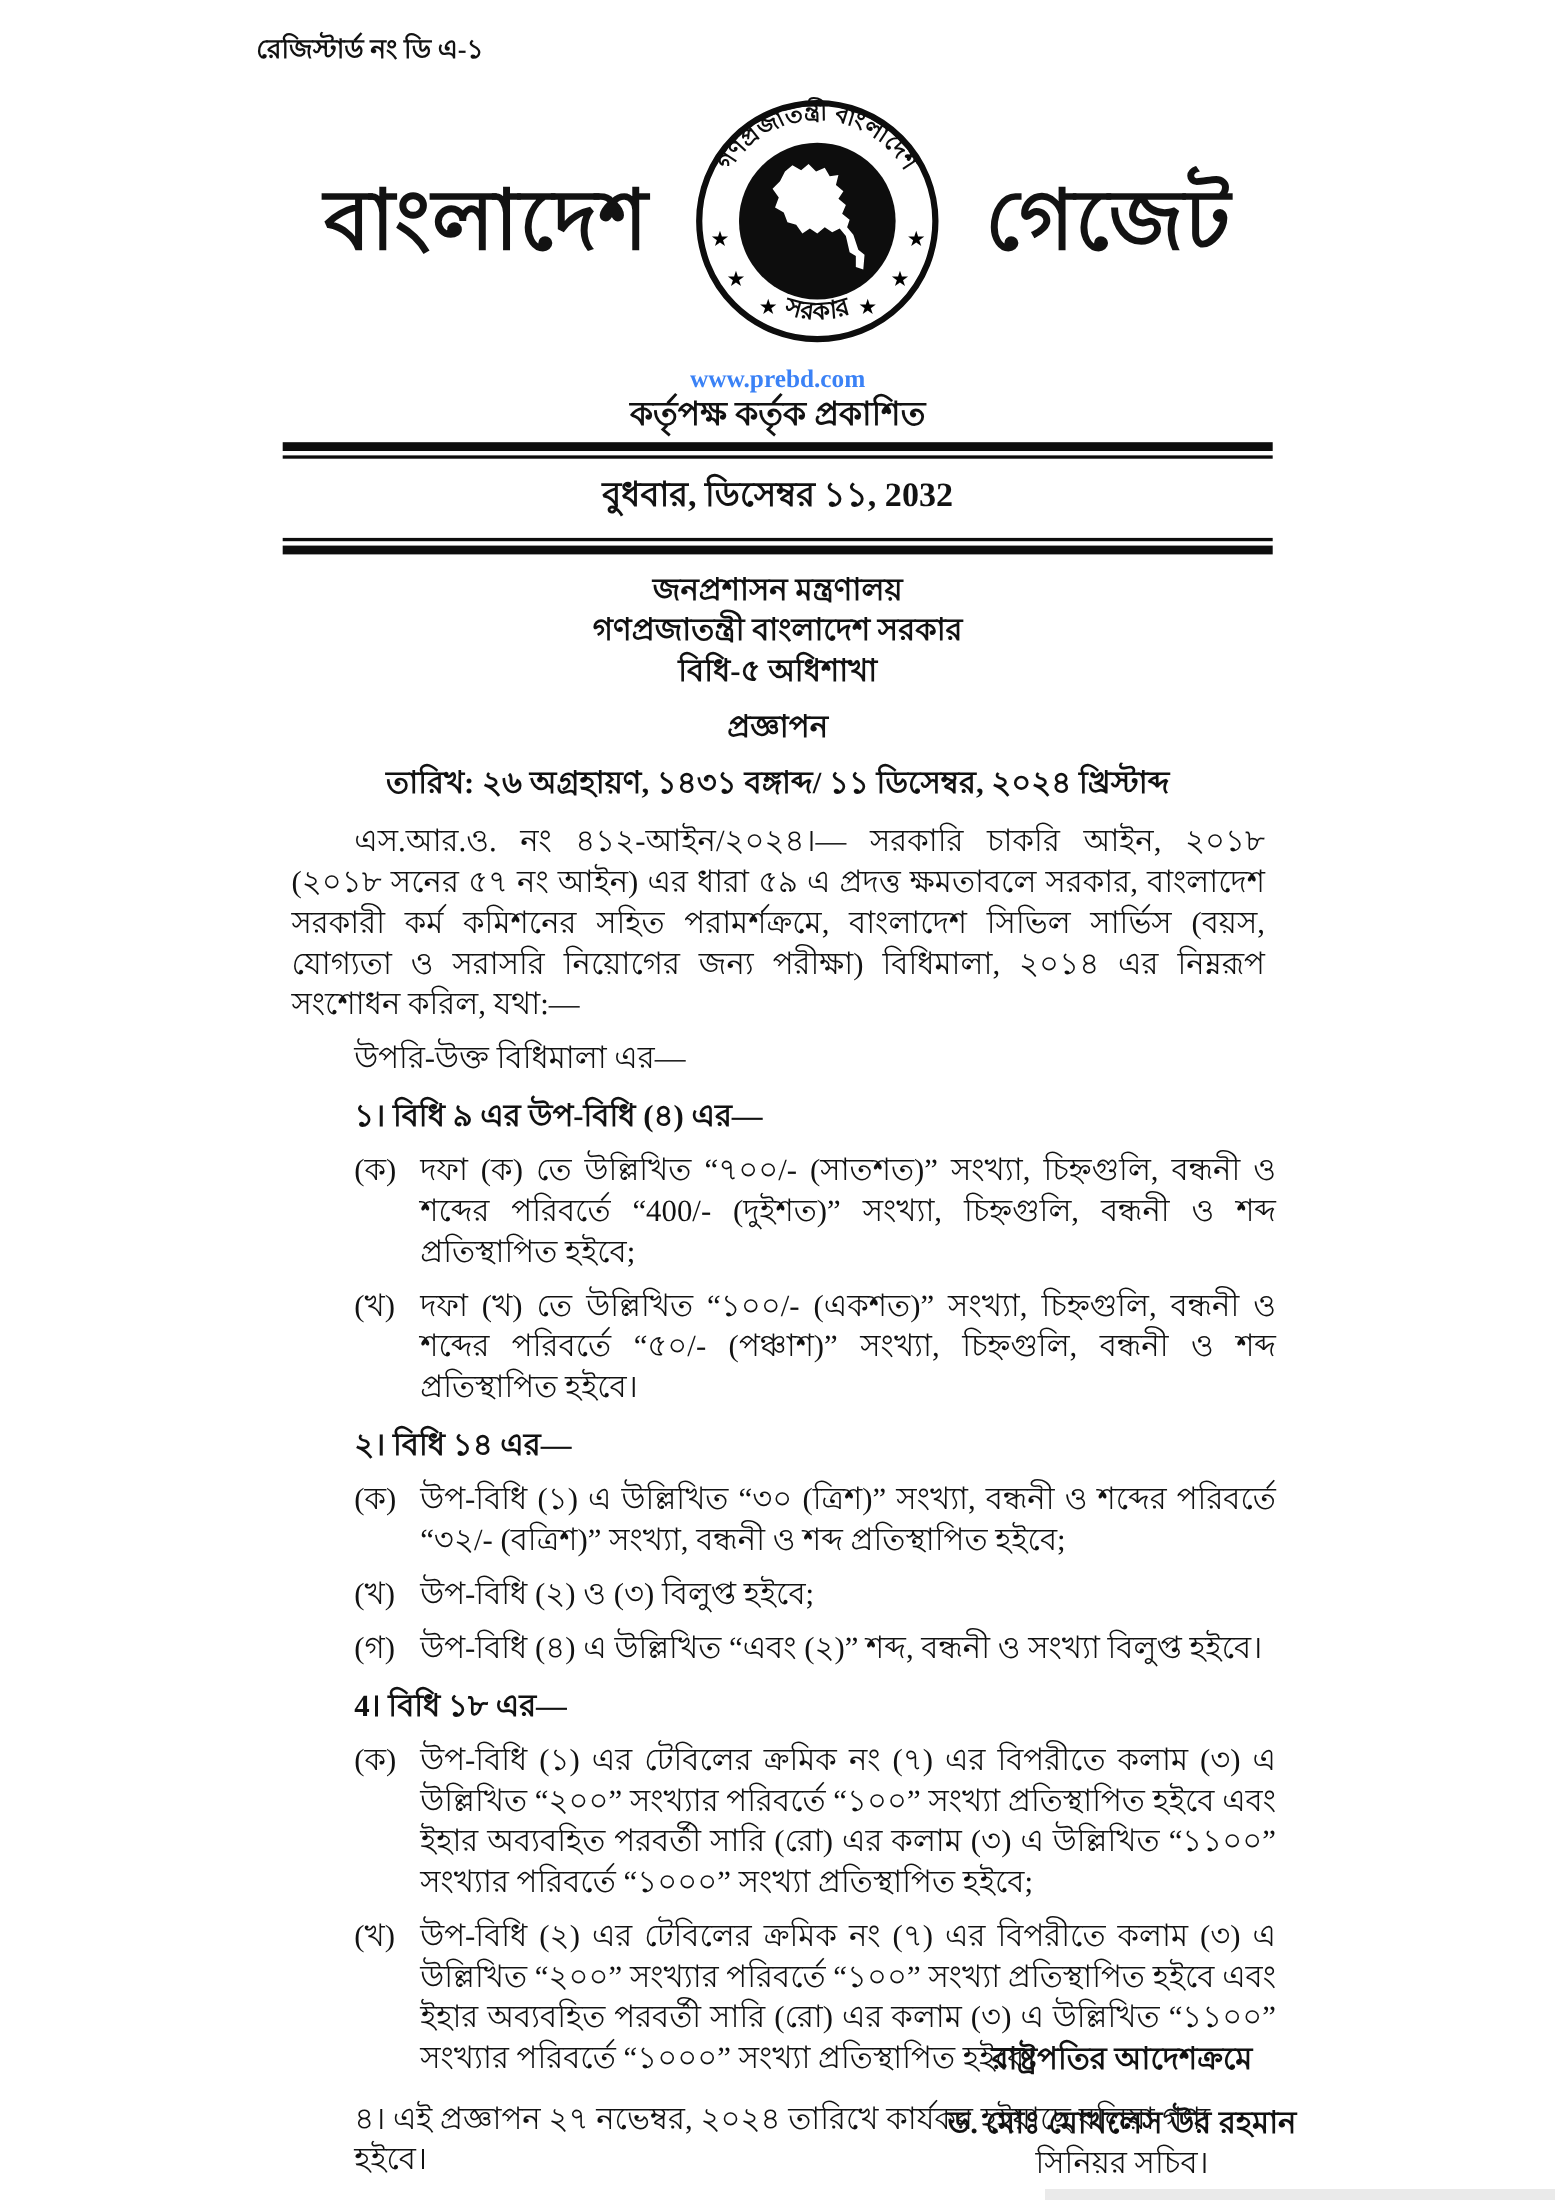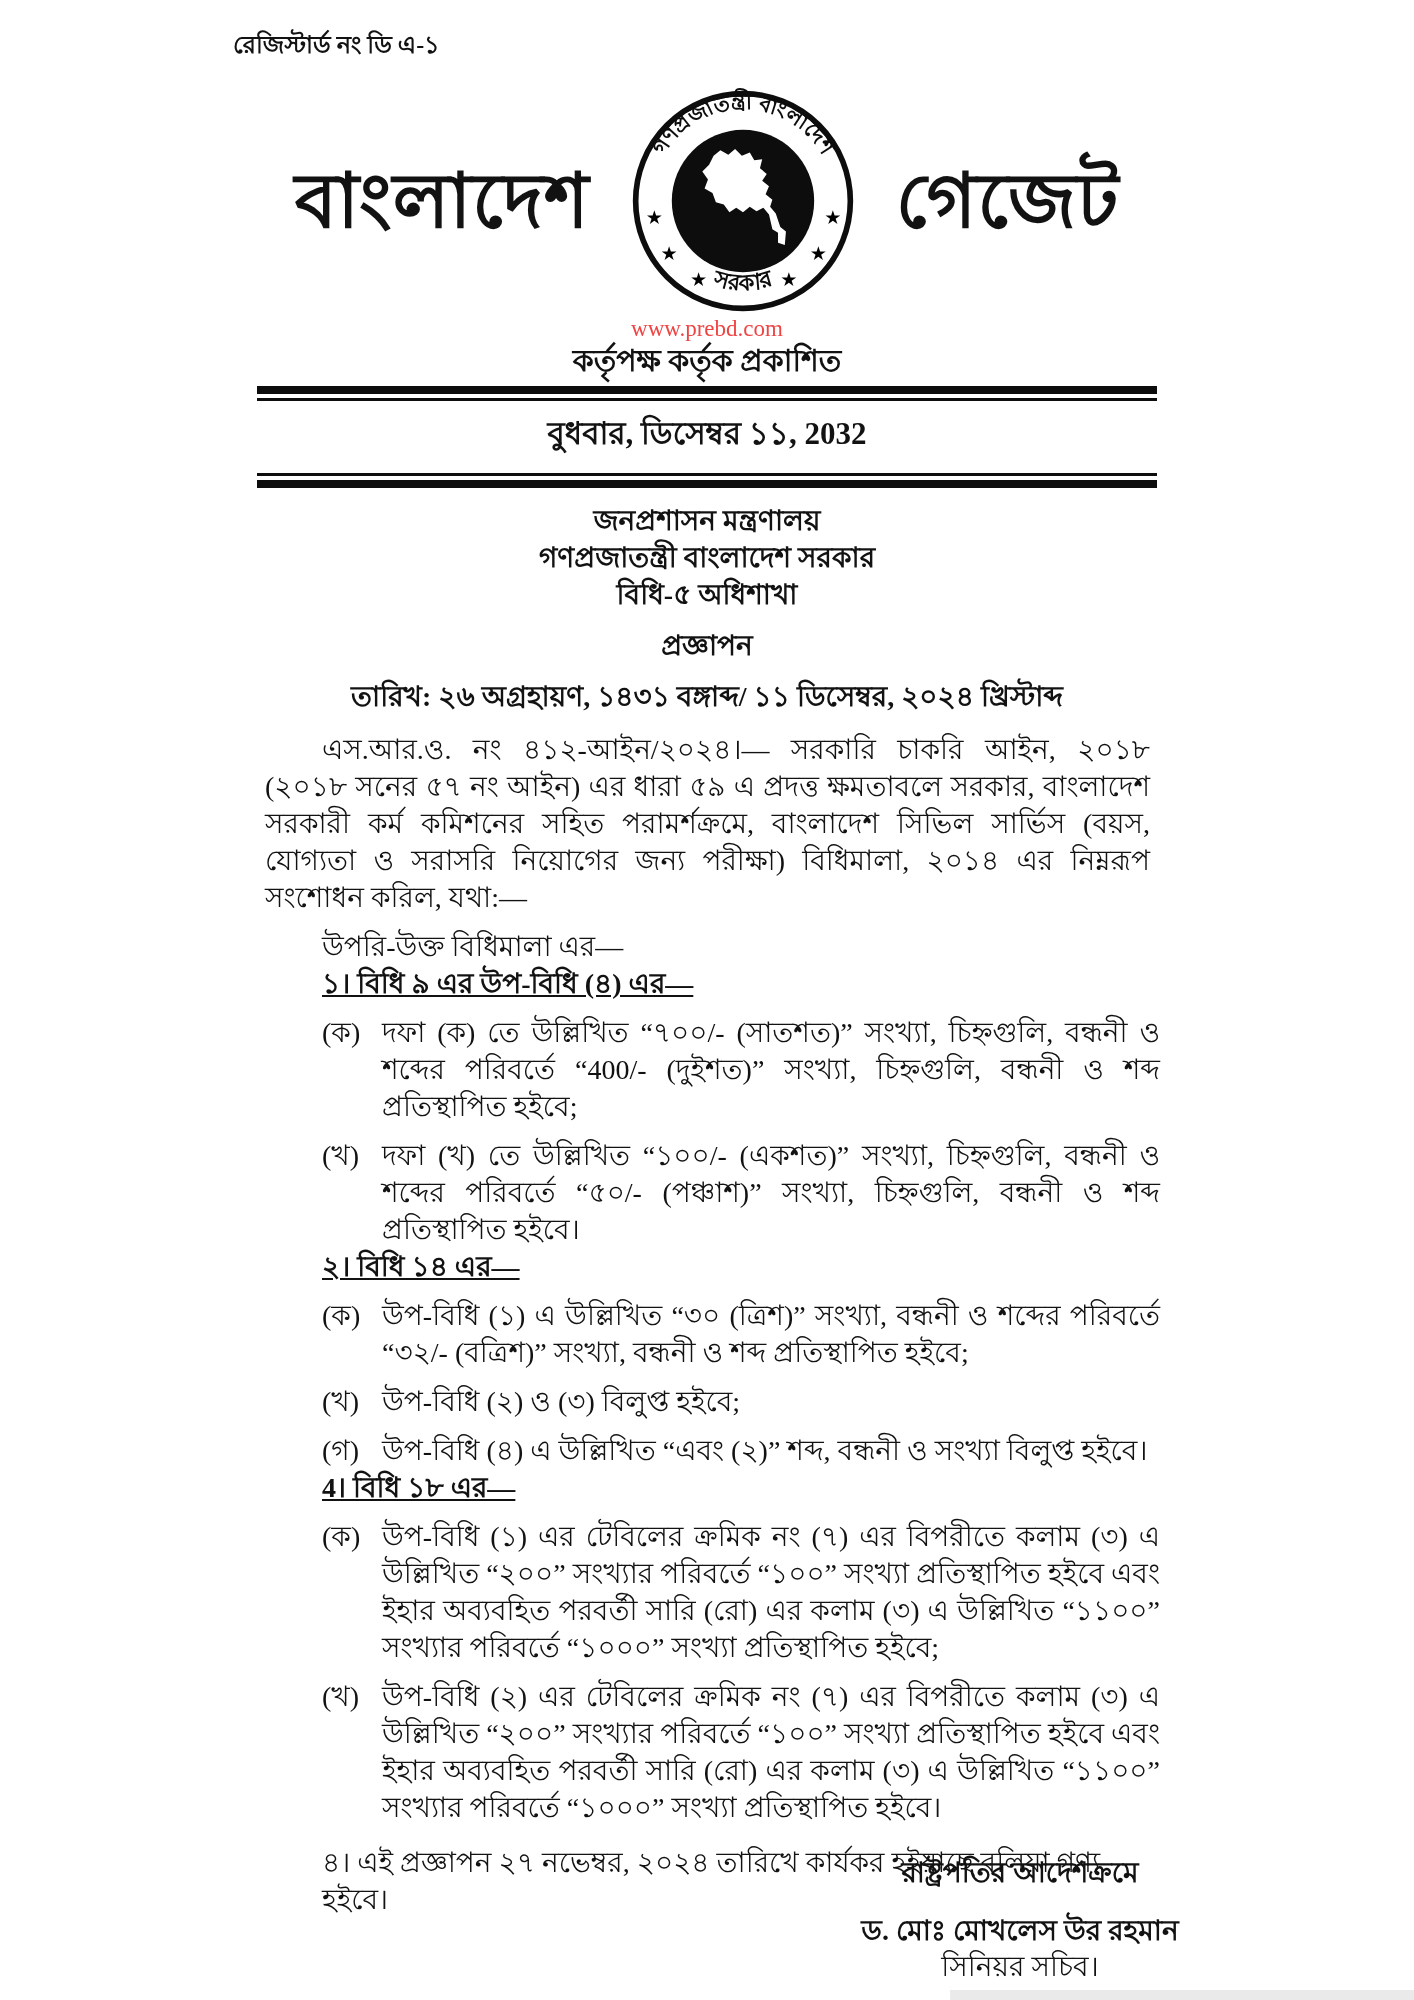--- a/index.html
+++ b/index.html
@@ -29,23 +29,24 @@
   .mast-title {
     font-size: 76px;
     font-weight: bold;
     letter-spacing: 1px;
     line-height: 1;
     white-space: nowrap;
   }
   .seal-svg { width: 226px; height: 226px; display: block; }
   .center-line { text-align: center; }
   .website {
-    margin-top: 2px;
+    margin-top: 18px;
     font-size: 23px;
-    color: #ef4444;
+    color: #3b82f6;
+    font-weight: bold;
   }
   .issue-type, .published-by {
     font-size: 30px;
     font-weight: bold;
     line-height: 38px;
   }
   .rule-band { width: 900px; margin: 6px auto 0 auto; }
   .hr { background: #0d0d0d; }
   .hr.thick { height: 8px; }
   .hr.thin  { height: 3px; margin-top: 4px; }
@@ -72,25 +73,25 @@
     font-size: 28px;
     line-height: 37px;
   }
   .preamble {
     margin-top: 12px;
     margin-left: 322px;
     font-size: 28px;
     line-height: 37px;
   }
   .clause-number {
+    margin-top: 16px;
     margin-left: 322px;
     font-size: 28px;
     line-height: 37px;
     font-weight: bold;
-    text-decoration: underline;
   }
   .clause-item {
     display: flex;
     margin: 12px 254px 0 322px;
     font-size: 28px;
     line-height: 37px;
   }
   .item-marker { flex: 0 0 60px; }
   .item-text { flex: 1; text-align: justify; }
   .effective {

